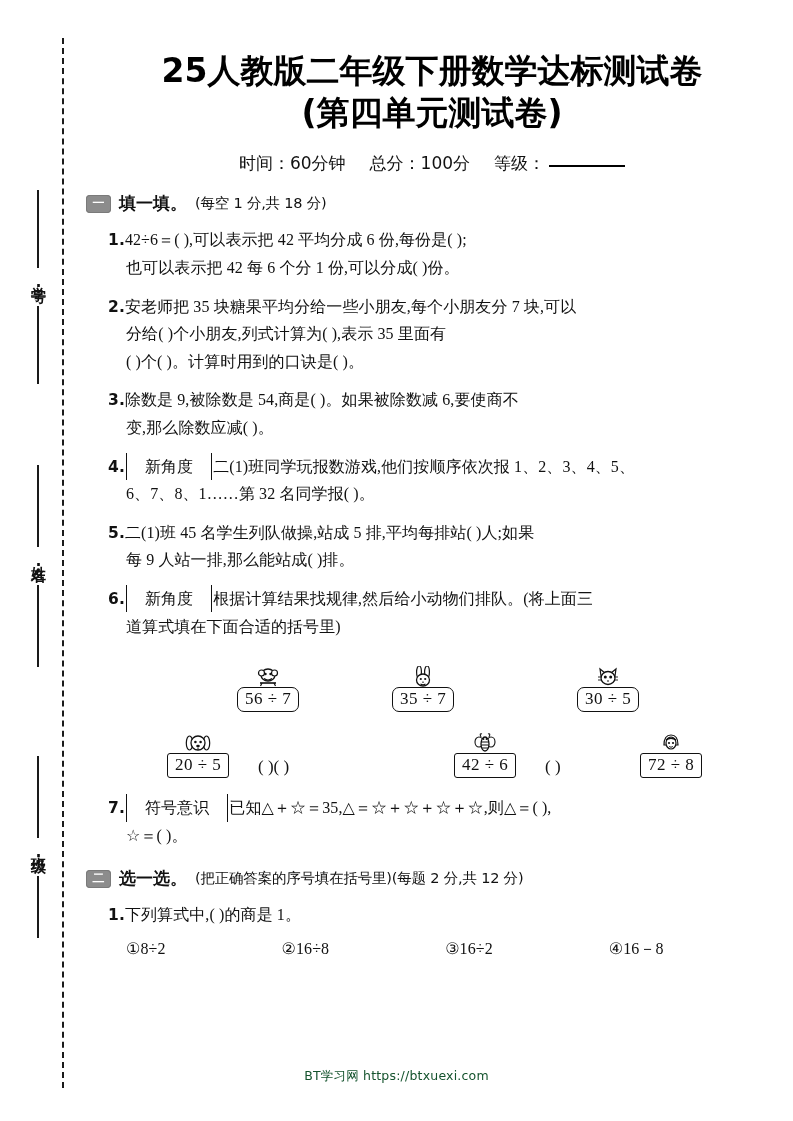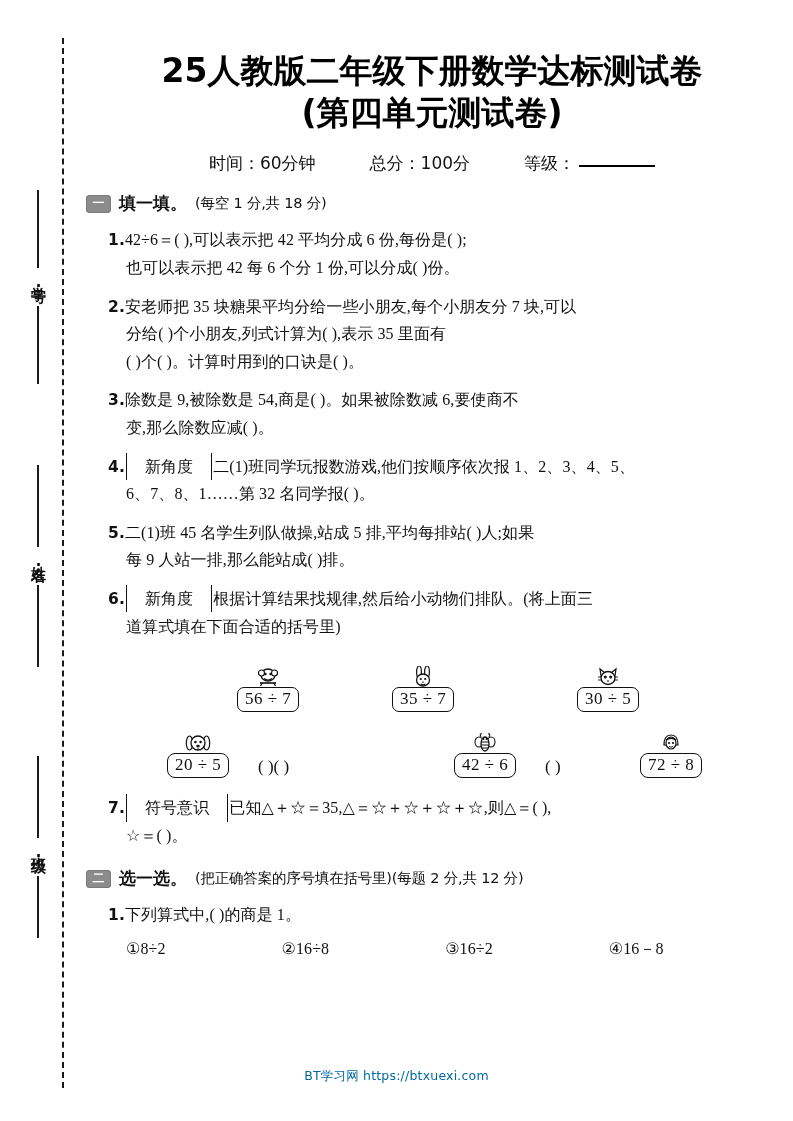--- a/index.html
+++ b/index.html
@@ -57,21 +57,21 @@
     margin:0;
     padding-top:50px;
     color:#000;
   }
   .title .line2{display:block;}
 
   .meta-row{
     display:flex;
     justify-content:center;
     align-items:baseline;
-    gap:54px;
+    gap:24px;
     margin-top:18px;
     font-family:"DejaVu Sans","Liberation Sans",sans-serif;
     font-size:17px;
     font-weight:500;
   }
   .meta-item{white-space:nowrap;}
   .grade-blank{
     display:inline-block;
     width:76px;
     border-bottom:2.5px solid #000;
@@ -142,33 +142,33 @@
   .expr-box{
     border:1.8px solid #111;
     border-radius:7px;
     padding:1px 7px 2px 7px;
     font-size:17px;
     letter-spacing:0.5px;
     background:#fff;
     white-space:nowrap;
     font-family:"Liberation Serif","DejaVu Serif",serif;
   }
-  .expr-box.sq{border-radius:8px;}
+  .expr-box.sq{border-radius:3px;}
   .paren{
     position:absolute;bottom:1px;
     font-size:17px;
     white-space:nowrap;
   }
 
   .footer{
     position:absolute;
     left:0;right:0;
     top:1068px;
     text-align:center;
-    color:#0369a1;
+    color:#14532d;
     font-size:12.5px;
     font-family:"DejaVu Sans","Liberation Sans",sans-serif;
     letter-spacing:0.2px;
   }
 </style>
 </head>
 <body>
 
 <div class="dashed-rule"></div>
 

